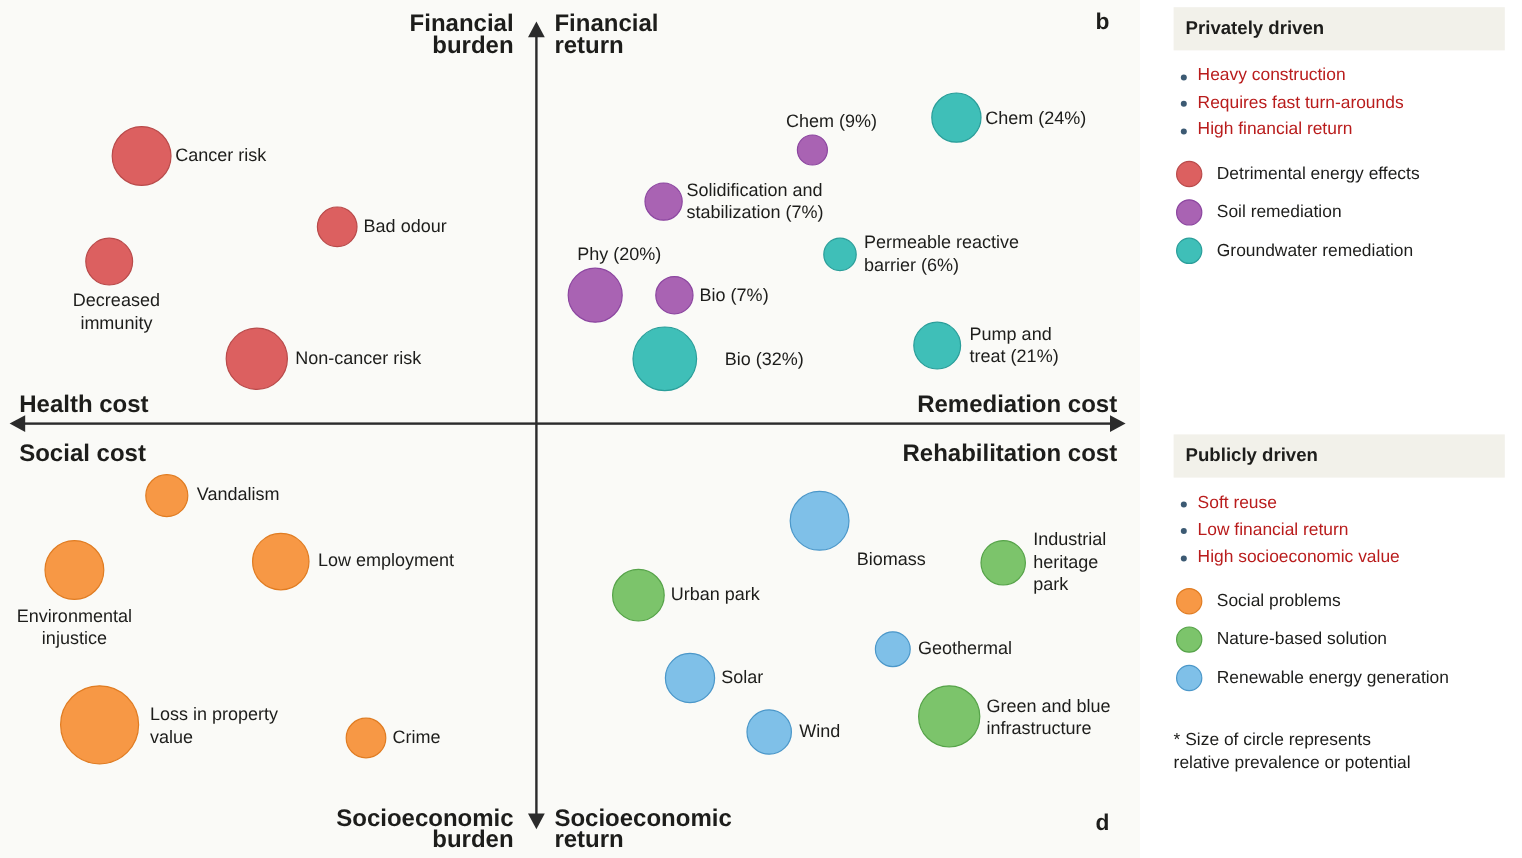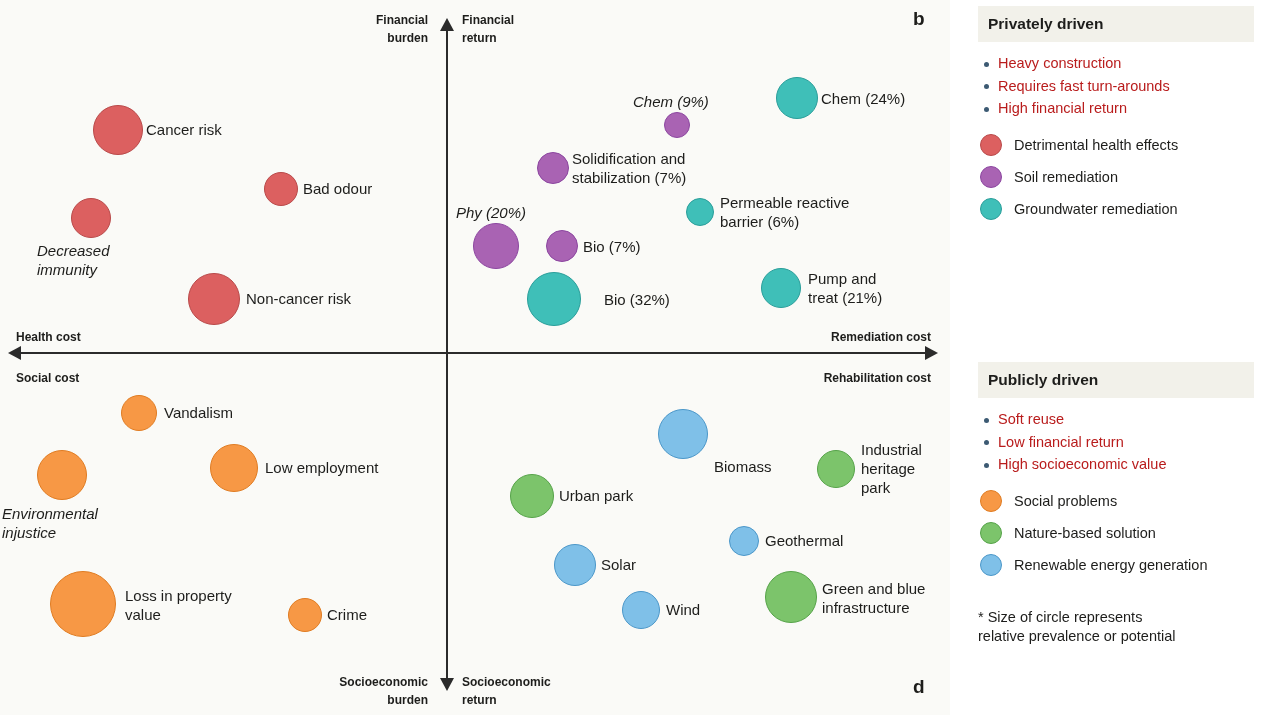--- a/index.html
+++ b/index.html
@@ -40,21 +40,21 @@
     border-right:13px solid #2b2b2b;
   }
   #x-arrow-right{
     left:925px;top:346px;
     border-top:7px solid transparent;border-bottom:7px solid transparent;
     border-left:13px solid #2b2b2b;
   }
 
   
   .axis-cap{
-    position:absolute;font-weight:bold;font-size:12px;line-height:18px;
+    position:absolute;font-weight:bold;font-size:20px;line-height:18px;
     color:#1d1d1b;white-space:pre-line;
   }
   #cap-fin-burden{left:258px;top:11px;width:170px;text-align:right;}
   #cap-fin-return{left:462px;top:11px;width:170px;text-align:left;}
   #cap-health{left:16px;top:328px;}
   #cap-social{left:16px;top:369px;}
   #cap-remediation{left:600px;top:328px;width:331px;text-align:right;}
   #cap-rehab{left:600px;top:369px;width:331px;text-align:right;}
   #cap-socio-burden{left:250px;top:673px;width:178px;text-align:right;}
   #cap-socio-return{left:462px;top:673px;width:180px;text-align:left;}
@@ -68,21 +68,21 @@
   
   .bubble{
     position:absolute;border-radius:50%;
     box-sizing:border-box;
   }
   .bubble-label{
     position:absolute;font-size:15px;line-height:19px;color:#1d1d1b;
     white-space:pre-line;
   }
   .bubble-label.right{text-align:left;}
-  .bubble-label.center{font-style:italic;}
+  .bubble-label.center{text-align:center;}
 
   
   #legend-panel{
     position:absolute;left:950px;top:0;width:318px;height:715px;
     background:#ffffff;
   }
   .legend-box{position:absolute;left:28px;width:276px;}
   #legend-private{top:6px;}
   #legend-public{top:362px;}
 
@@ -211,21 +211,21 @@
     <div class="legend-box" id="legend-private">
       <div class="legend-header">Privately driven</div>
       <ul class="legend-bullets">
         <li>Heavy construction</li>
         <li>Requires fast turn-arounds</li>
         <li>High financial return</li>
       </ul>
       <ul class="legend-keys">
         <li>
           <span class="key-dot" style="background:#dc6060;border:1.5px solid #b94a4a;"></span>
-          <span>Detrimental health effects</span>
+          <span>Detrimental energy effects</span>
         </li>
         <li>
           <span class="key-dot" style="background:#a963b3;border:1.5px solid #8c46a0;"></span>
           <span>Soil remediation</span>
         </li>
         <li>
           <span class="key-dot" style="background:#3fbfb8;border:1.5px solid #2a9e9a;"></span>
           <span>Groundwater remediation</span>
         </li>
       </ul>

